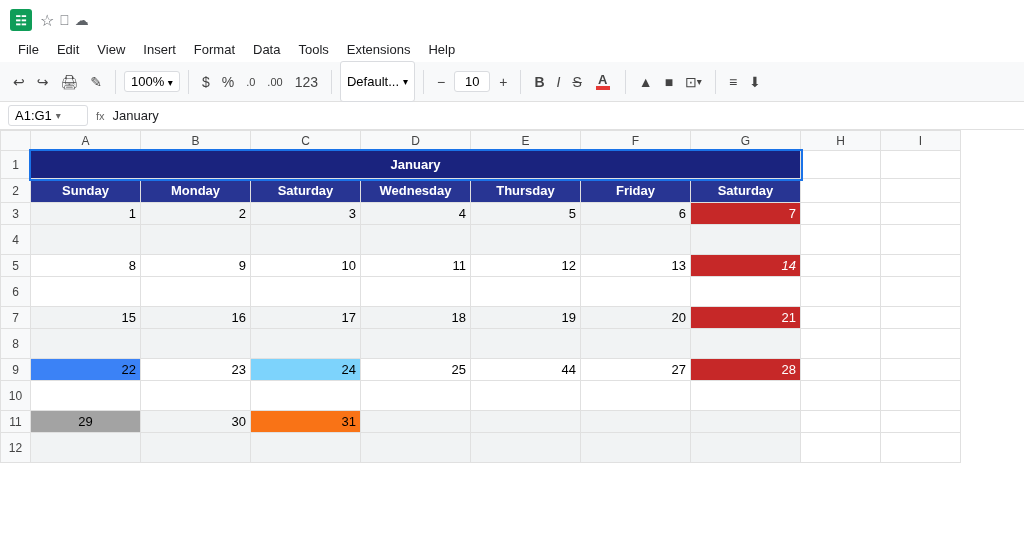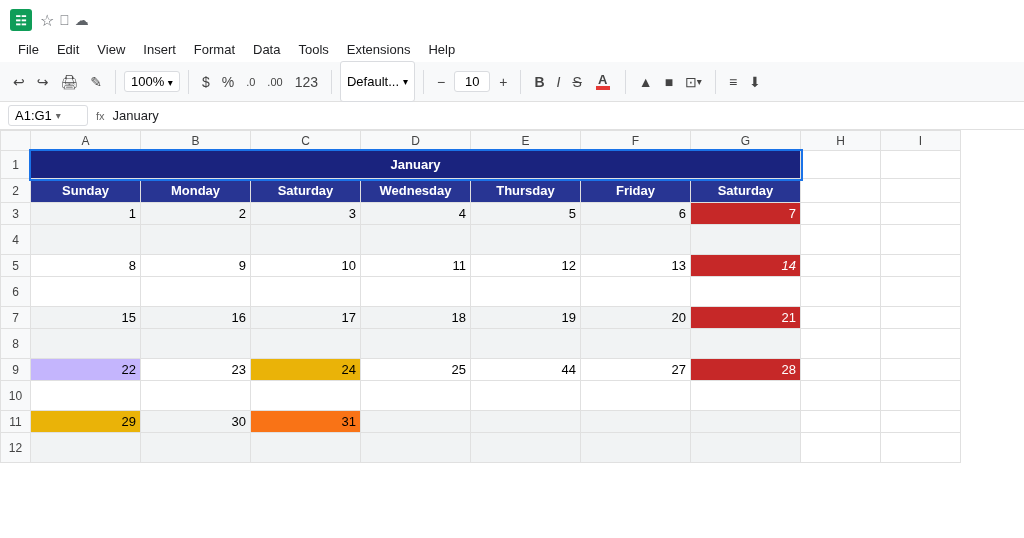--- a/index.html
+++ b/index.html
@@ -413,23 +413,23 @@
           <td class="cell" style="background: rgb(241, 243, 244);"></td>
           <td class="cell" style="background: rgb(241, 243, 244);"></td>
           <td class="cell" style="background: rgb(241, 243, 244);"></td>
           <td class="cell" style="background: rgb(241, 243, 244);"></td>
           <td class="cell" style="background: rgb(241, 243, 244);"></td>
           <td class="cell"></td>
           <td class="cell"></td>
         </tr>
         <tr style="height: 22px;">
           <th class="row-header">9</th>
-          <td class="cell number" style="background: #c4b5fd;">22</td>
+          <td class="cell number" style="background: #3b82f6;">22</td>
           <td class="cell number" style="background: rgb(255, 255, 255);">23</td>
-          <td class="cell number" style="background: #eab308;">24</td>
+          <td class="cell number" style="background: #7dd3fc;">24</td>
           <td class="cell number" style="background: rgb(255, 255, 255);">25</td>
           <td class="cell number" style="background: rgb(255, 255, 255);">44</td>
           <td class="cell number" style="background: rgb(255, 255, 255);">27</td>
           <td class="cell saturday-date number" style="text-align: right;">28</td>
           <td class="cell"></td>
           <td class="cell"></td>
         </tr>
         <tr style="height: 30px;">
           <th class="row-header">10</th>
           <td class="cell" style="background: rgb(255, 255, 255);"></td>
@@ -437,21 +437,21 @@
           <td class="cell" style="background: rgb(255, 255, 255);"></td>
           <td class="cell" style="background: rgb(255, 255, 255);"></td>
           <td class="cell" style="background: rgb(255, 255, 255);"></td>
           <td class="cell" style="background: rgb(255, 255, 255);"></td>
           <td class="cell" style="background: rgb(255, 255, 255);"></td>
           <td class="cell"></td>
           <td class="cell"></td>
         </tr>
         <tr style="height: 22px;">
           <th class="row-header">11</th>
-          <td class="cell number" style="background: #eab308;">29</td>
+          <td class="cell number" style="background: #a3a3a3; text-align: center;">29</td>
           <td class="cell number" style="background: rgb(241, 243, 244);">30</td>
           <td class="cell number" style="background: #f97316;">31</td>
           <td class="cell" style="background: rgb(241, 243, 244);"></td>
           <td class="cell" style="background: rgb(241, 243, 244);"></td>
           <td class="cell" style="background: rgb(241, 243, 244);"></td>
           <td class="cell" style="background: rgb(241, 243, 244);"></td>
           <td class="cell"></td>
           <td class="cell"></td>
         </tr>
         <tr style="height: 30px;">

